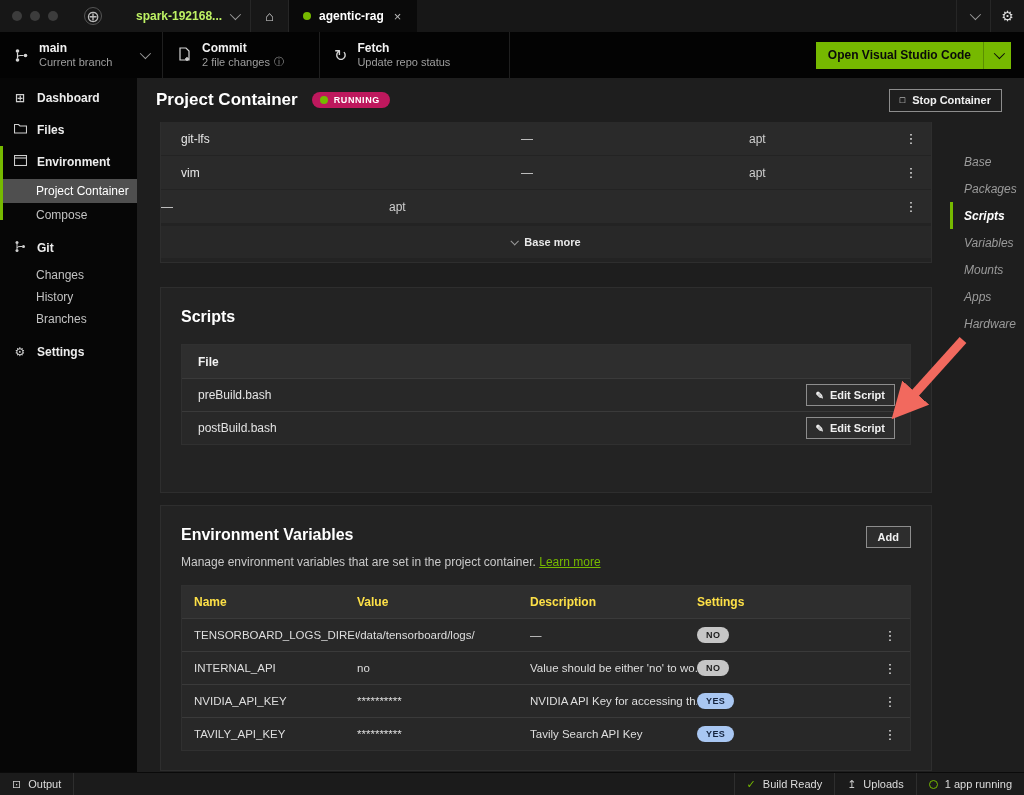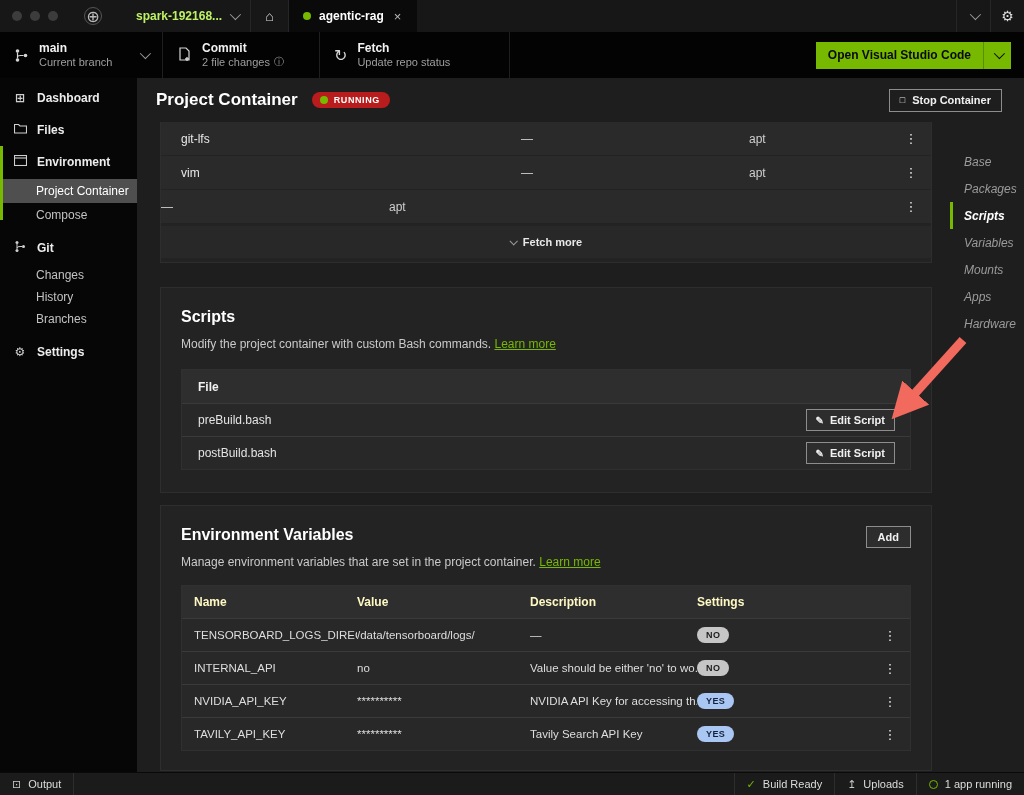--- a/index.html
+++ b/index.html
@@ -47,21 +47,21 @@
   .side-item { display:flex; align-items:center; gap:10px; height:32px; padding-left:13px; font-size:12px; font-weight:bold; color:#ededed; }
   .side-item .s-icon { width:14px; text-align:center; color:#cfcfcf; font-size:12px; }
   .side-sub { display:flex; align-items:center; height:22px; padding-left:36px; font-size:12px; color:#c2c2c2; }
   .side-sub.selected { background:#4f4f4f; color:#fff; height:24px; margin:1px 0 1px 0; }
   .side-gap { height:6px; }
 
   
   .main { position:absolute; left:137px; top:78px; width:887px; height:694px; background:#1e1e1e; }
   .main-header { position:absolute; left:0; top:0; width:100%; height:44px; display:flex; align-items:center; padding:0 22px 0 19px; }
   .page-title { font-size:17px; font-weight:bold; color:#fff; }
-  .running-badge { margin-left:14px; display:flex; align-items:center; gap:6px; background:#b91c1c; border-radius:10px; padding:3px 10px 3px 8px; }
+  .running-badge { margin-left:14px; display:flex; align-items:center; gap:6px; background:#be185d; border-radius:10px; padding:3px 10px 3px 8px; }
   .running-dot { width:8px; height:8px; border-radius:50%; background:#76b900; }
   .running-text { font-size:9px; font-weight:bold; letter-spacing:.6px; color:#fff; }
   .stop-btn { margin-left:auto; display:flex; align-items:center; gap:7px; height:23px; padding:0 10px; background:transparent; border:1px solid #8d8d8d; color:#f0f0f0; font-size:11px; font-weight:bold; }
   .stop-glyph { font-size:9px; line-height:1; color:#e0e0e0; }
 
   .card { position:absolute; background:#232323; border:1px solid #2e2e2e; }
 
   
   .pkg-card { left:23px; top:44px; width:772px; height:141px; border-top:none; overflow:hidden; }
   .pkg-row { display:flex; align-items:center; height:33px; background:#2a2a2a; margin-bottom:1px; font-size:12px; }
@@ -83,21 +83,21 @@
   .srow { display:flex; align-items:center; height:33px; background:#282828; border-top:1px solid #3a3a3a; font-size:12px; color:#e4e4e4; }
   .srow .file { flex:1; padding-left:16px; }
   .edit-btn { display:flex; align-items:center; gap:6px; height:22px; margin-right:15px; padding:0 9px; background:#2d2d2d; border:1px solid #8d8d8d; color:#f0f0f0; font-size:11px; font-weight:bold; }
   .pencil-glyph { font-size:10px; }
 
   
   .env-card { left:23px; top:427px; width:772px; height:266px; padding:20px; overflow:hidden; }
   .env-head-row { display:flex; align-items:flex-start; }
   .add-btn { margin-left:auto; height:22px; padding:0 11px; background:#2d2d2d; border:1px solid #8d8d8d; color:#f0f0f0; font-size:11px; font-weight:bold; }
   .etable { margin-top:16px; border:1px solid #303030; }
-  .ehead { display:flex; align-items:center; height:32px; background:#2e2e2e; font-size:12px; font-weight:bold; color:#fef9c3; }
+  .ehead { display:flex; align-items:center; height:32px; background:#2e2e2e; font-size:12px; font-weight:bold; color:#fde047; }
   .erow { display:flex; align-items:center; height:33px; background:#282828; border-top:1px solid #3a3a3a; font-size:11.5px; color:#dedede; }
   .c-name { flex:0 0 175px; padding-left:12px; overflow:hidden; white-space:nowrap; }
   .c-val  { flex:0 0 173px; overflow:hidden; white-space:nowrap; }
   .c-desc { flex:0 0 167px; overflow:hidden; white-space:nowrap; }
   .c-sens { flex:1; }
   .badge { display:inline-block; padding:3px 9px; border-radius:9px; font-size:9px; font-weight:bold; letter-spacing:.4px; }
   .badge.no  { background:#c6c6c6; color:#1c1c1c; }
   .badge.yes { background:#a9c7f2; color:#14233d; }
 
   
@@ -271,30 +271,26 @@
         <span class="pkg-mgr">apt</span>
         <span class="kebab">⋮</span>
       </div>
       <div class="pkg-row">
         <span class="pkg-ver">—</span>
         <span class="pkg-mgr">apt</span>
         <span class="kebab">⋮</span>
       </div>
       <div class="viewmore-row">
         <span class="chev"></span>
-        <span>Fetch more</span>
+        <span>Base more</span>
       </div>
     </section>
 
     <section class="card scripts-card">
       <div class="card-title">Scripts</div>
-      <div class="card-desc">
-        <span>Modify the project container with custom Bash commands.</span>
-        <a class="learn-link" href="#">Learn more</a>
-      </div>
       <div class="stable">
         <div class="stable-head">
             <span class="col">File</span>
           </div>
         <div class="srow">
           <span class="file">preBuild.bash</span>
           <button class="edit-btn">
             <span class="pencil-glyph">✎</span>
             <span>Edit Script</span>
           </button>

